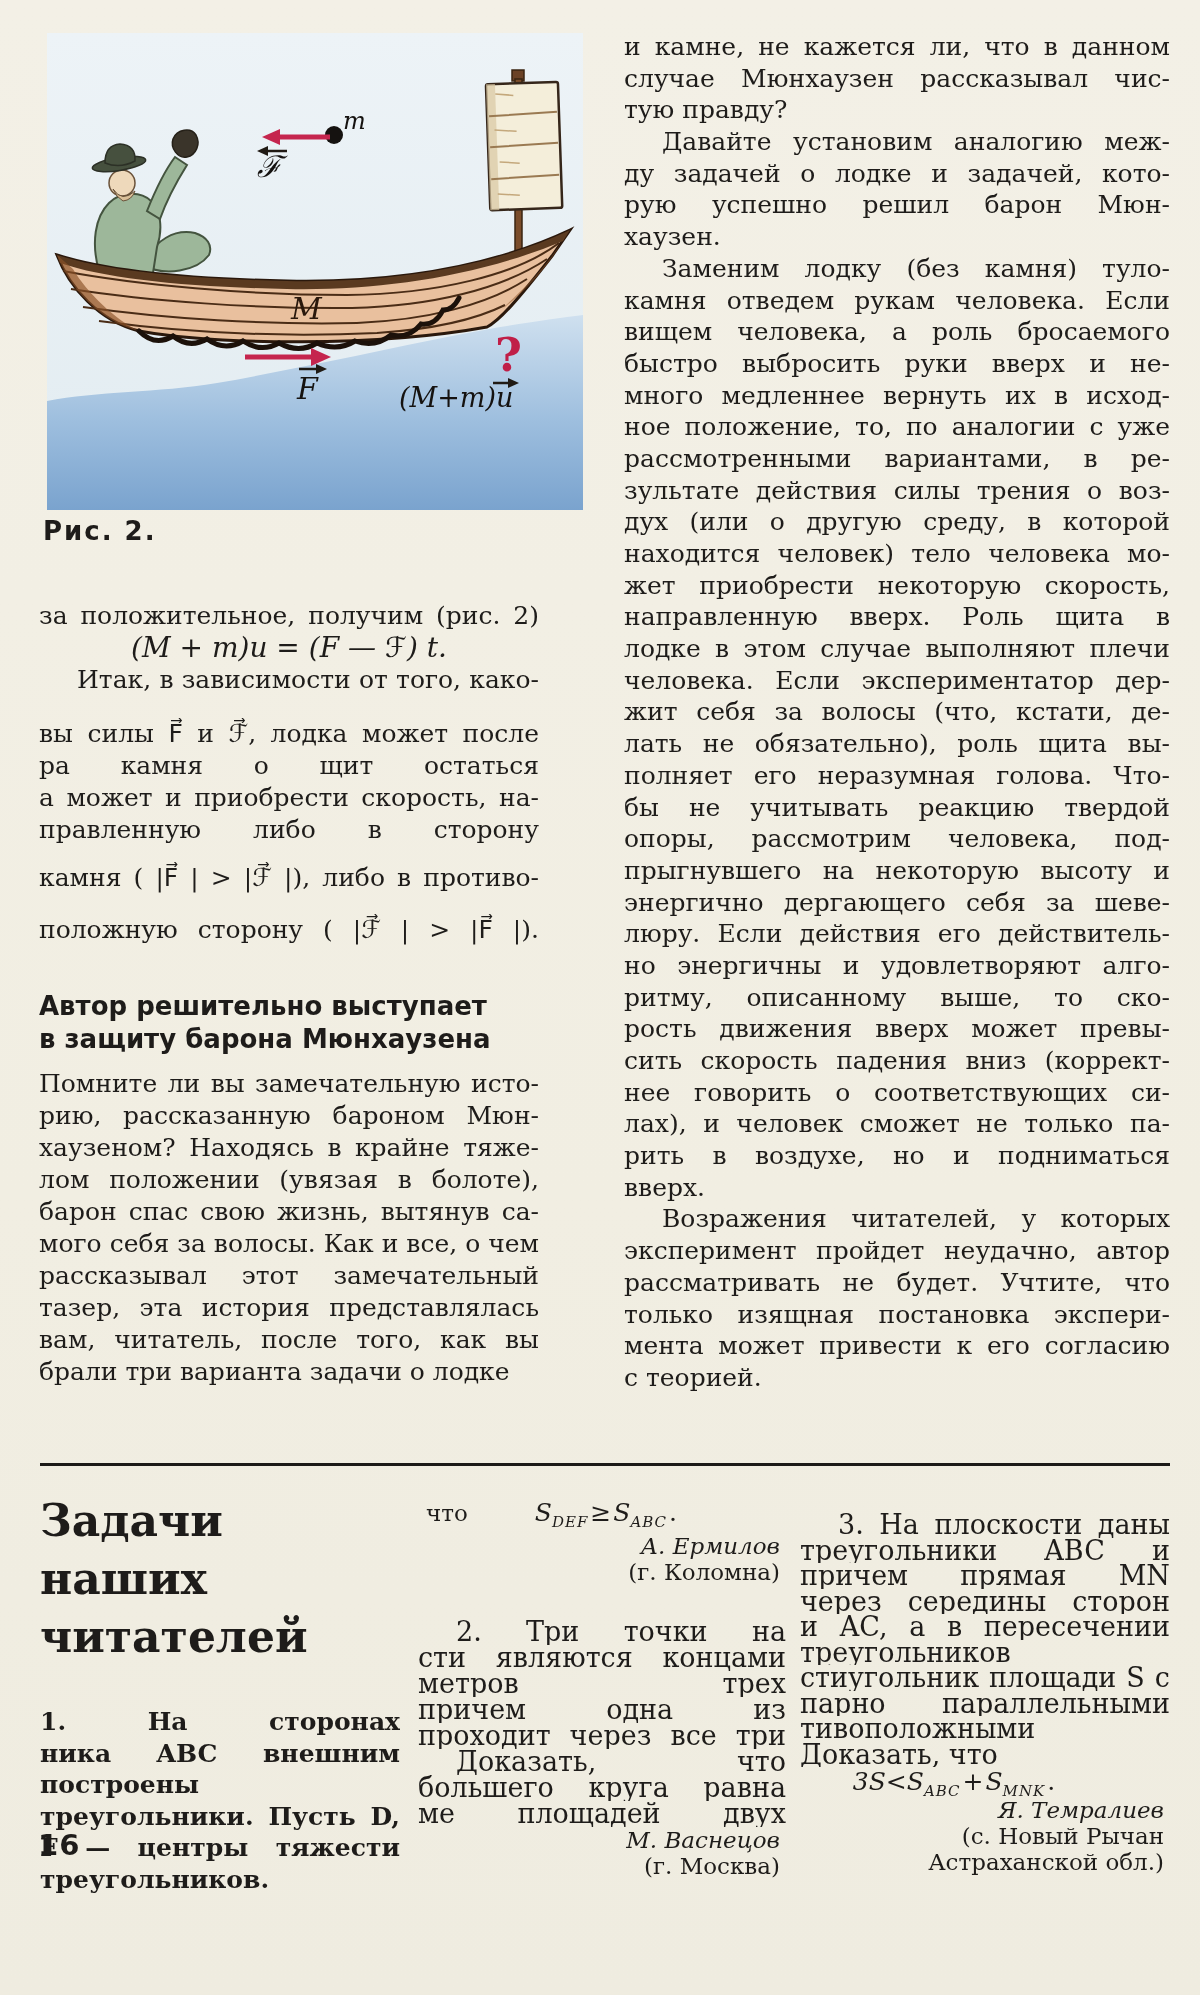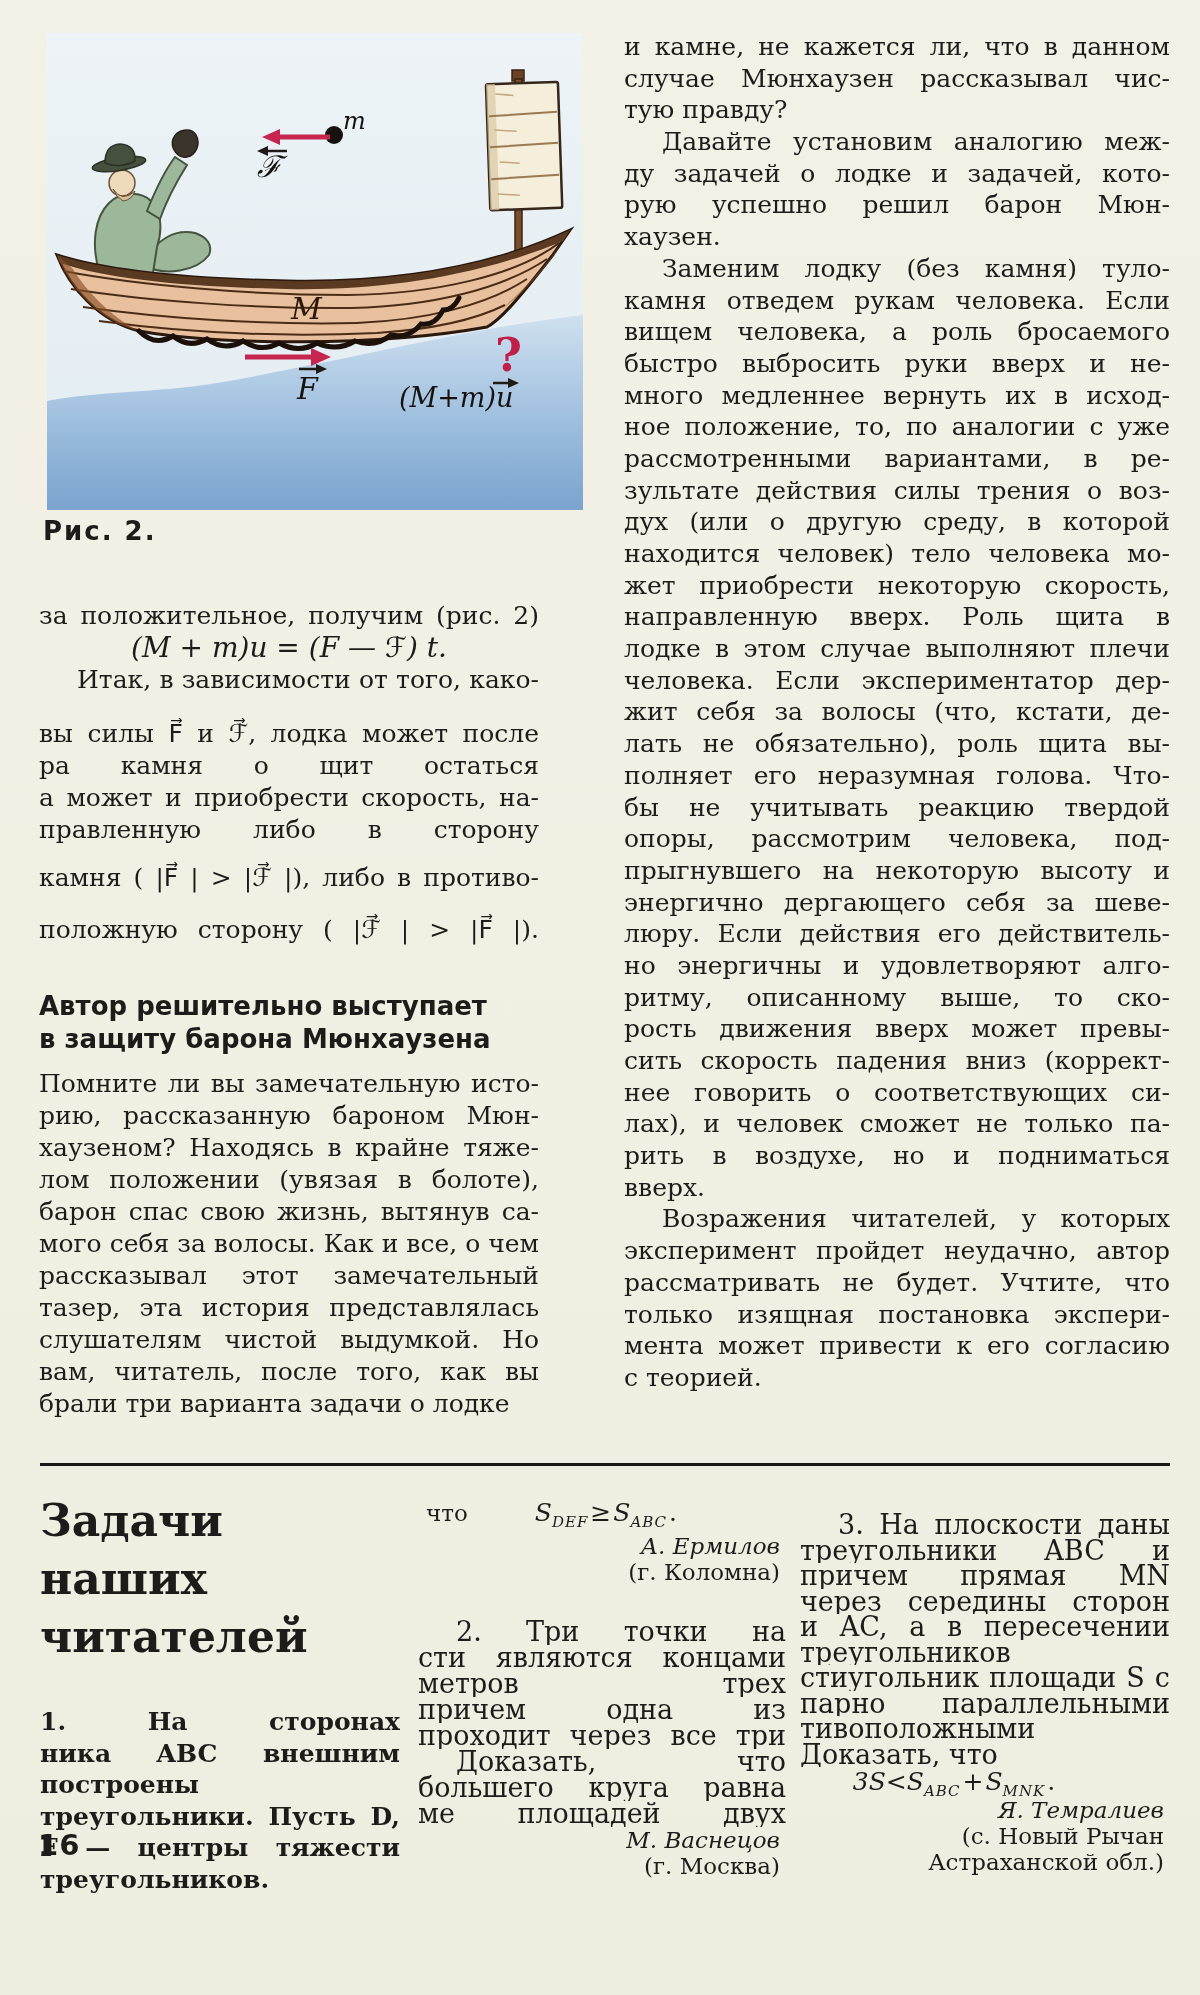--- a/index.html
+++ b/index.html
@@ -166,21 +166,20 @@
     </div>
     <div class="lines-b">
         <div class="line">Помните ли вы замечательную исто-</div>
         <div class="line">рию, рассказанную бароном Мюн-</div>
         <div class="line">хаузеном? Находясь в крайне тяже-</div>
         <div class="line">лом положении (увязая в болоте),</div>
         <div class="line">барон спас свою жизнь, вытянув са-</div>
         <div class="line">мого себя за волосы. Как и все, о чем</div>
         <div class="line">рассказывал этот замечательный фан-</div>
         <div class="line">тазер, эта история представлялась</div>
-        <div class="line">слушателям чистой выдумкой. Но</div>
         <div class="line">вам, читатель, после того, как вы разо-</div>
         <div class="line end">брали три варианта задачи о лодке</div>
       </div>
   </div>
 
   <div class="col-right">
     <div>
         <div class="line">и камне, не кажется ли, что в данном</div>
         <div class="line">случае Мюнхаузен рассказывал чис-</div>
         <div class="line end">тую правду?</div>

